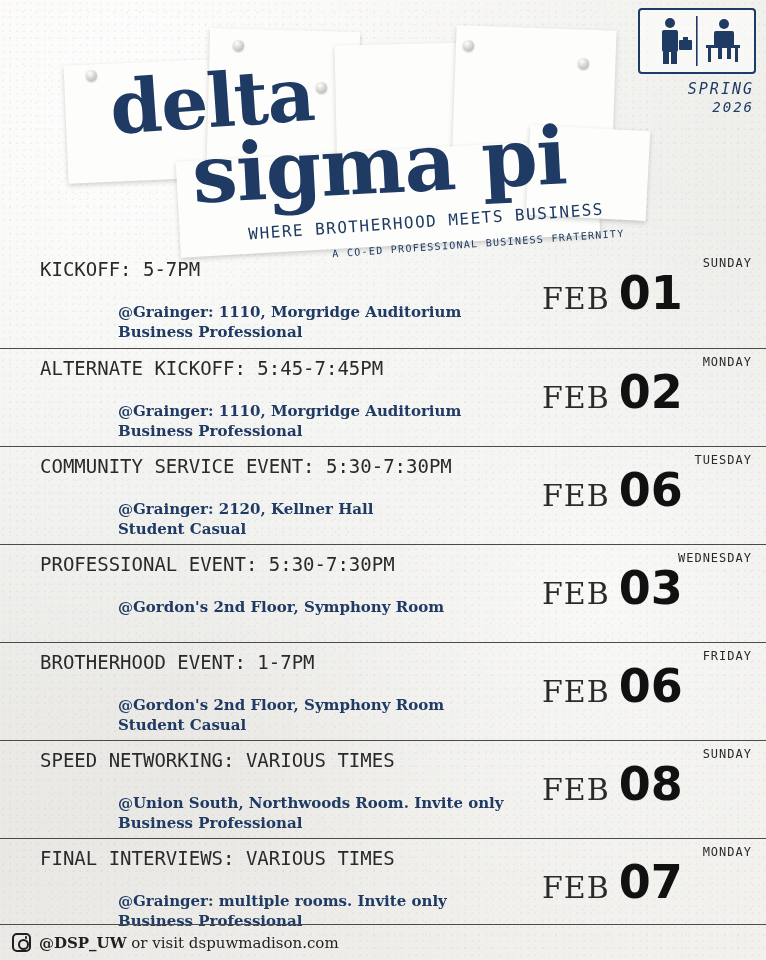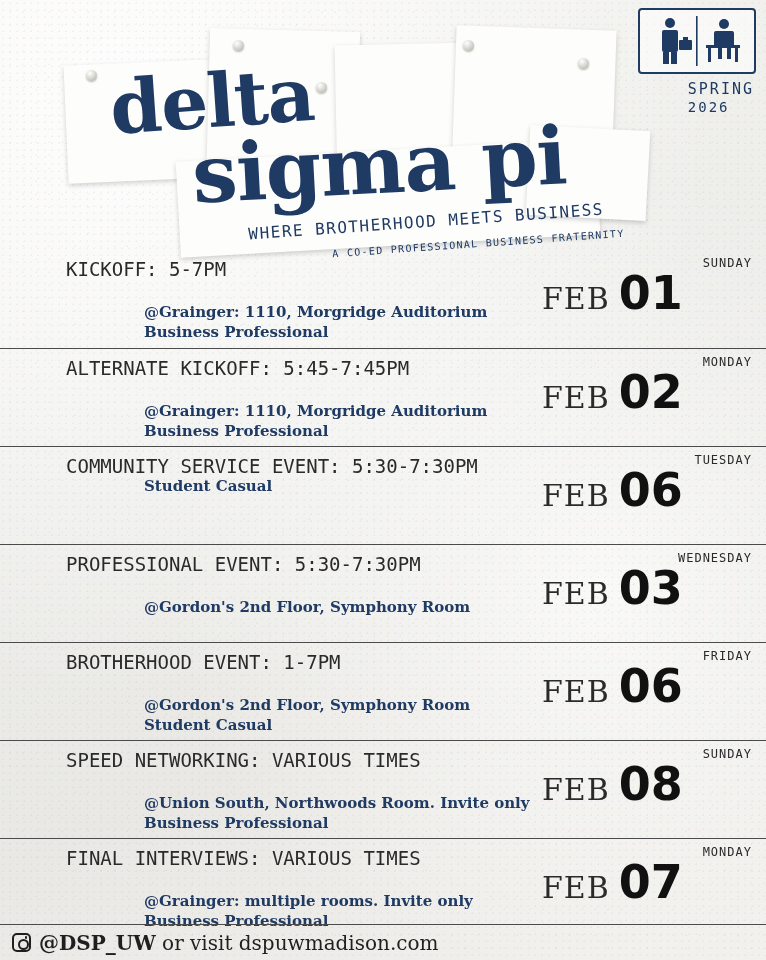--- a/index.html
+++ b/index.html
@@ -34,23 +34,25 @@
     position: absolute; top: 8px; right: 10px;
     width: 118px; height: 66px;
     border: 2px solid #1f3a63;
     border-radius: 4px;
     background: rgba(255,255,255,0.55);
     display: flex; align-items: center; justify-content: center;
   }
   .logo-box svg { display: block; }
   .spring-label {
     position: absolute; top: 80px; right: 12px;
+    text-align: right;
     color: #1f3a63;
     font-family: "DejaVu Sans Mono", monospace;
     letter-spacing: 2px;
+    font-style: italic;
   }
   .spring-label .s1 { font-size: 15px; display: block; }
   .spring-label .s2 { font-size: 14px; display: block; margin-top: 1px; }
 
   
   .collage { position: absolute; top: 18px; left: 58px; width: 600px; height: 230px; }
   .scrap {
     position: absolute;
     background: #fdfdfb;
     box-shadow: 0 2px 5px rgba(0,0,0,0.18);
@@ -97,21 +99,21 @@
     font-family: "DejaVu Sans Mono", monospace;
     font-size: 10px;
     letter-spacing: 1.3px;
     transform: rotate(-4deg);
   }
 
   
   .schedule { position: absolute; top: 250px; left: 0; width: 766px; }
   .event {
     position: relative;
-    padding: 8px 14px 8px 66px;
+    padding: 8px 14px 8px 40px;
     border-top: 1px solid #4a4a4a;
     height: 98px;
   }
   .event.first { border-top: none; }
   .ev-title {
     font-family: "DejaVu Sans Mono", monospace;
     font-size: 19px;
     color: #2a2a2a;
     letter-spacing: 0px;
     white-space: nowrap;
@@ -175,21 +177,21 @@
   .ig-icon:before {
     content:""; position:absolute; left:4px; top:4px;
     width:7px; height:7px; border:2px solid #1f1f1f; border-radius:50%;
   }
   .ig-icon:after {
     content:""; position:absolute; right:2px; top:1px;
     width:2.5px; height:2.5px; background:#1f1f1f; border-radius:50%;
   }
   .footer-text {
     font-family: "DejaVu Serif", serif;
-    font-size: 20px;
+    font-size: 15px;
     color: #1f1f1f;
   }
   .footer-handle { font-weight: bold; }
 </style>
 </head>
 <body>
 
 <div id="poster">
 
   <div class="collage">
@@ -266,20 +268,21 @@
         <span class="dow">MONDAY</span>
         <div class="date-row">
           <span class="mon">FEB</span>
           <span class="daynum">02</span>
         </div>
       </div>
     </div>
 
     <div class="event">
       <div class="ev-title">COMMUNITY SERVICE EVENT: 5:30-7:30PM</div>
+      <div class="ev-loc">@Grainger: 2120, Kellner Hall</div>
       <div class="ev-dress">Student Casual</div>
       <div class="date-block">
         <span class="dow">TUESDAY</span>
         <div class="date-row">
           <span class="mon">FEB</span>
           <span class="daynum">06</span>
         </div>
       </div>
     </div>
 

